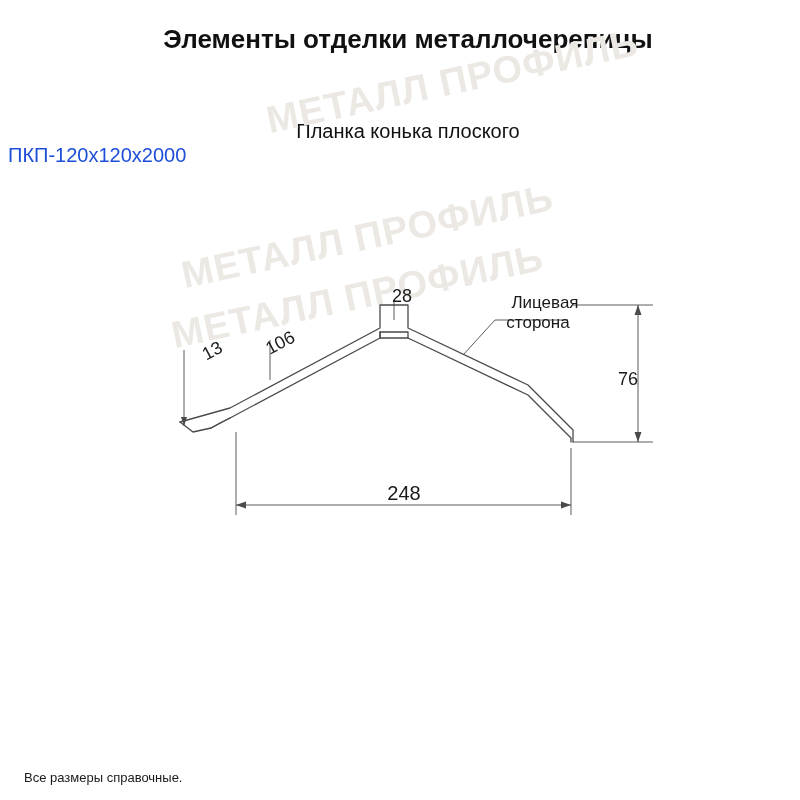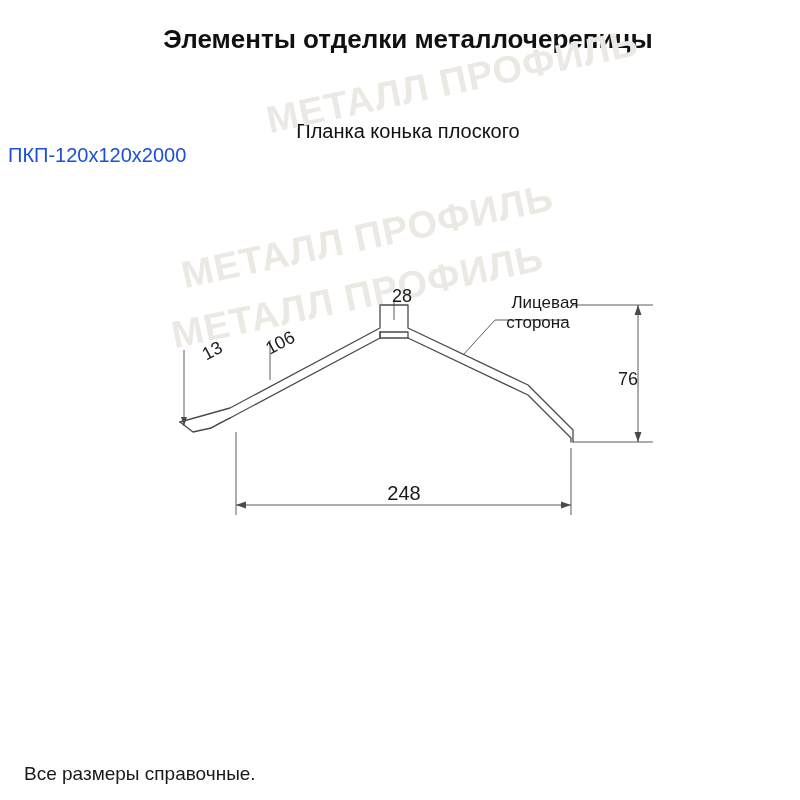--- a/index.html
+++ b/index.html
@@ -81,21 +81,21 @@
     letter-spacing: 1px;
   }
   .wm1 { top: 60px; left: 255px; }
   .wm2 { top: 215px; left: 170px; }
   .wm3 { top: 275px; left: 160px; }
 
   .footer {
     position: absolute;
     left: 16px;
     bottom: 12px;
-    font-size: 19px;
+    font-size: 13px;
     color: #1a1a1a;
     line-height: 1.55;
   }
 
   .footer div { white-space: nowrap; }
 
   svg text {
     font-family: "Liberation Sans", sans-serif;
     fill: #1a1a1a;
   }

